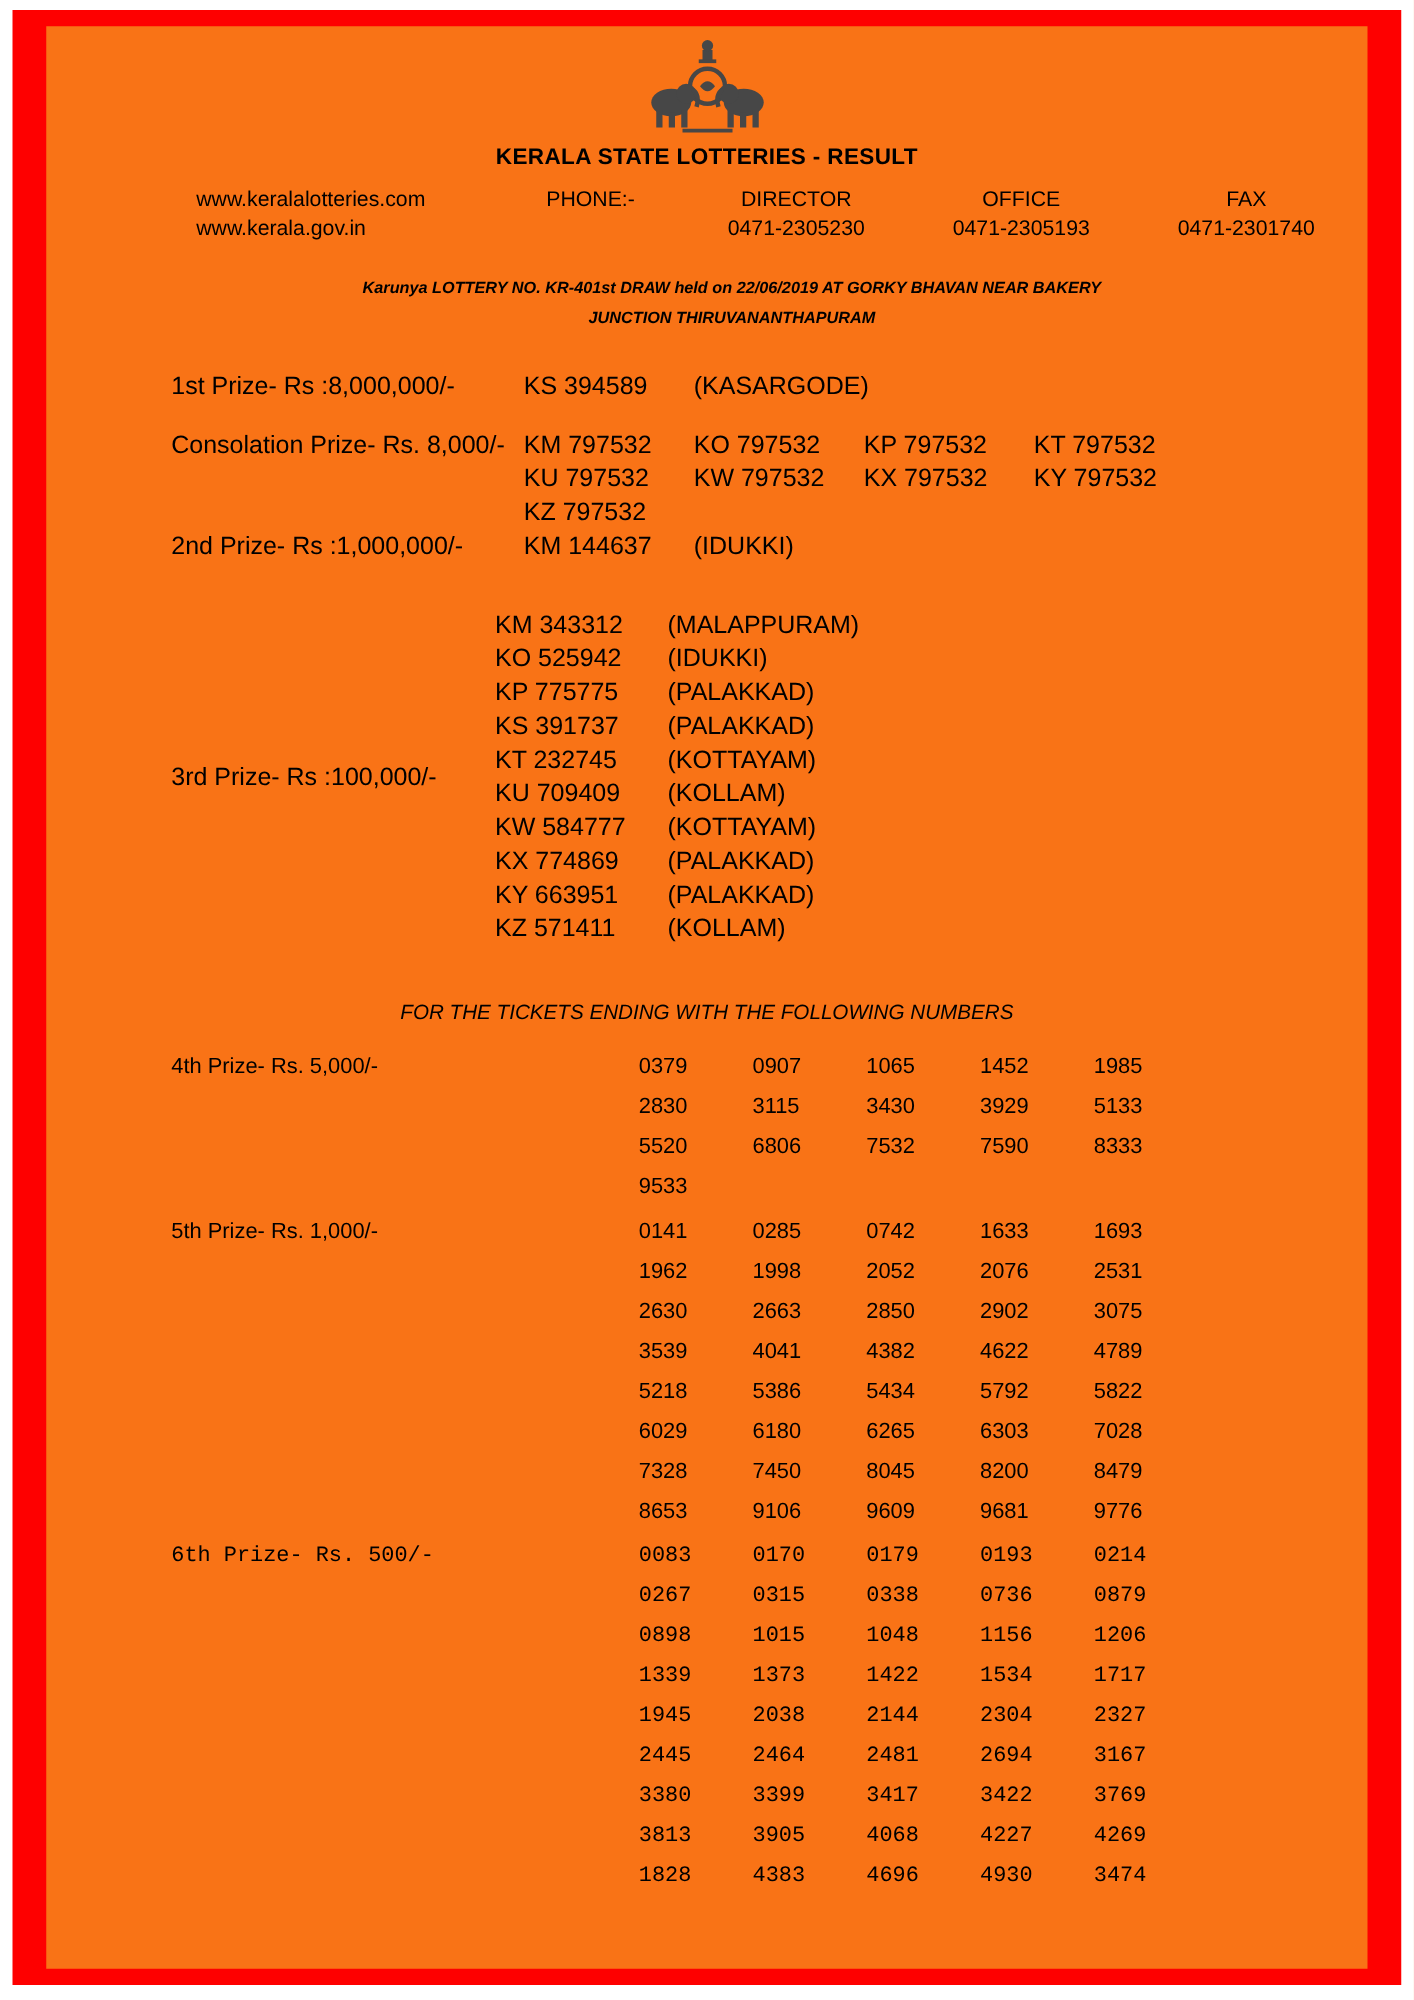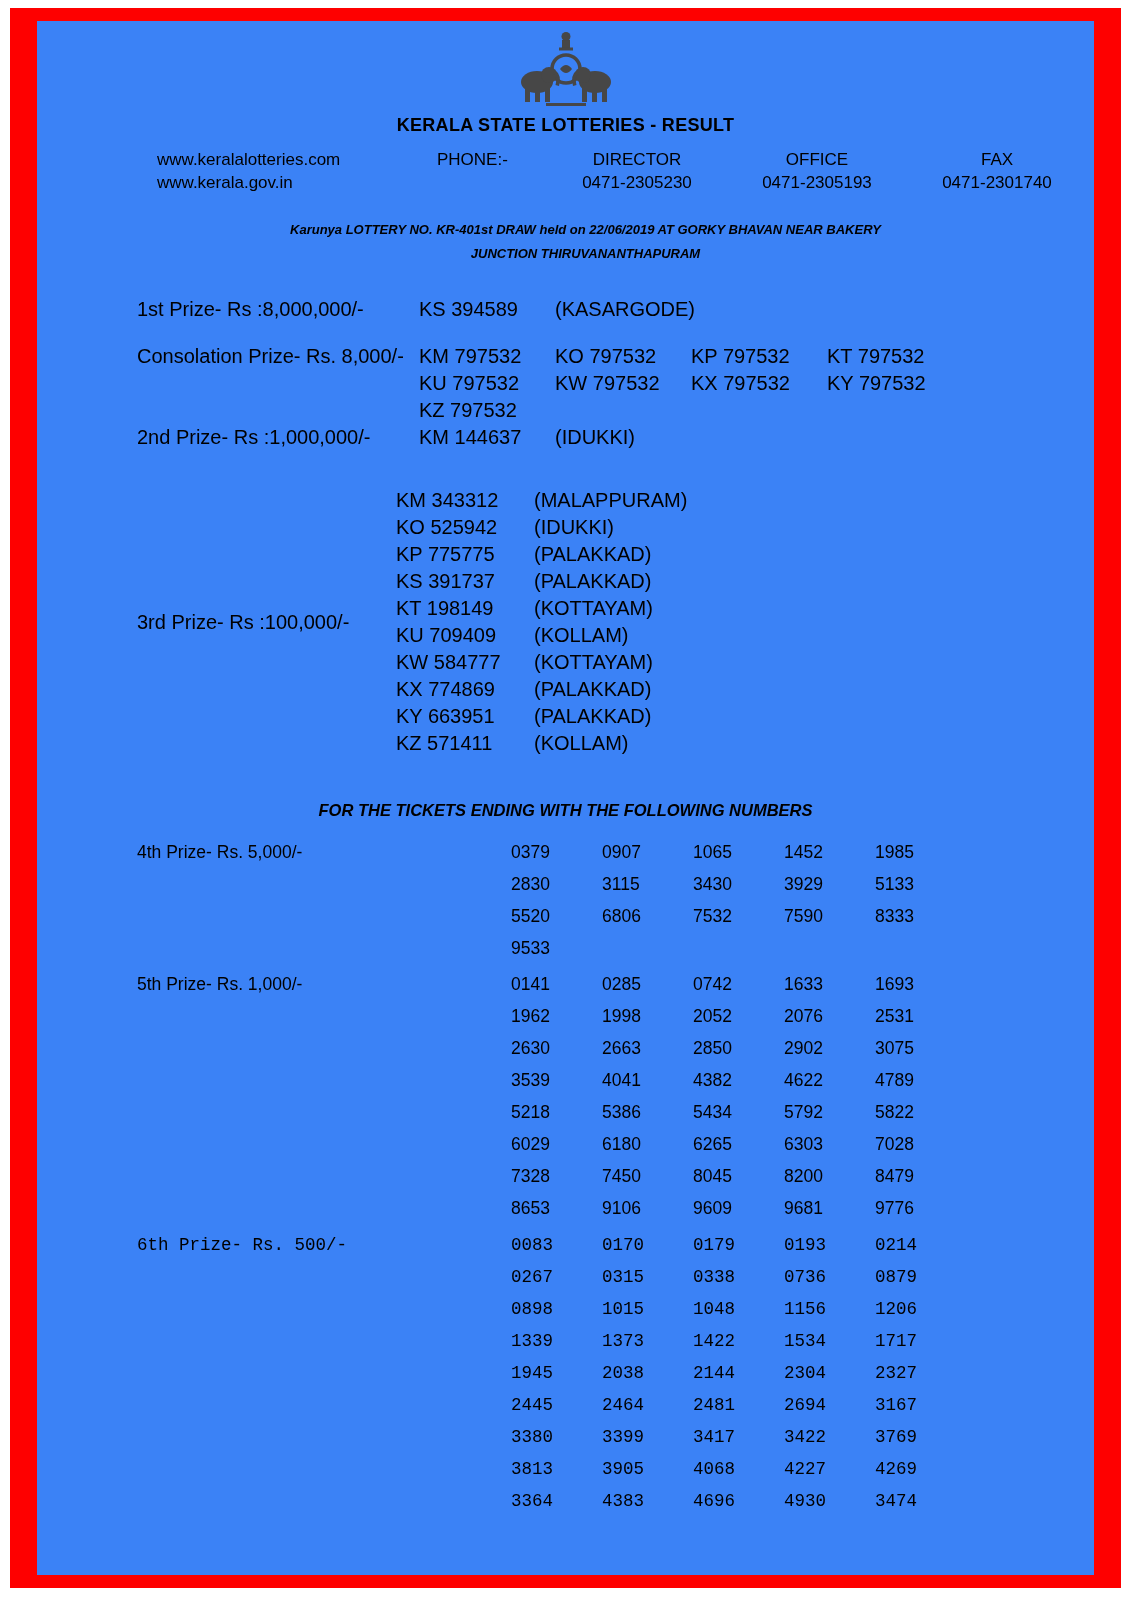--- a/index.html
+++ b/index.html
@@ -10,21 +10,21 @@
     color:#000;
     position:relative;
   }
   .frame {
     position:absolute; left:10px; top:8px;
     width:1111px; height:1580px;
     background:#fe0000;
     padding:13px 27px;
   }
   .inner {
-    background:#3b82f6;
+    background:#f97316;
     width:100%; height:100%;
     overflow:hidden;
     padding-top:8px;
   }
   .emblem-wrap { text-align:center; height:84px; }
   .page-title {
     text-align:center;
     font-size:18px; font-weight:bold;
     letter-spacing:0.3px;
     margin-top:2px;
@@ -65,21 +65,21 @@
     line-height:27px;
   }
   .second-prize { margin-top:0px; }
   .third-prize { margin-top:36px;align-items:center; }
   .third-prize .p-label { width:259px; }
   .winner-row { display:flex; line-height:27px; }
   .w-ticket { width:138px; flex-shrink:0; }
   .ending-note {
     margin-top:44px;
     text-align:center;
-    font-weight:bold; font-style:italic;
+    font-weight:normal; font-style:italic;
     font-size:16.5px;
   }
   .num-section {
     display:flex;
     padding-left:100px;
     font-size:17.5px;
   }
   .num-label { width:374px; flex-shrink:0; line-height:32px; }
   .num-grid {
     display:grid;
@@ -192,21 +192,21 @@
           </div>
           <div class="winner-row">
             <span class="w-ticket">KP 775775</span>
             <span class="w-loc">(PALAKKAD)</span>
           </div>
           <div class="winner-row">
             <span class="w-ticket">KS 391737</span>
             <span class="w-loc">(PALAKKAD)</span>
           </div>
           <div class="winner-row">
-            <span class="w-ticket">KT 198149</span>
+            <span class="w-ticket">KT 232745</span>
             <span class="w-loc">(KOTTAYAM)</span>
           </div>
           <div class="winner-row">
             <span class="w-ticket">KU 709409</span>
             <span class="w-loc">(KOLLAM)</span>
           </div>
           <div class="winner-row">
             <span class="w-ticket">KW 584777</span>
             <span class="w-loc">(KOTTAYAM)</span>
           </div>
@@ -331,21 +331,21 @@
           <span>3380</span>
           <span>3399</span>
           <span>3417</span>
           <span>3422</span>
           <span>3769</span>
           <span>3813</span>
           <span>3905</span>
           <span>4068</span>
           <span>4227</span>
           <span>4269</span>
-          <span>3364</span>
+          <span>1828</span>
           <span>4383</span>
           <span>4696</span>
           <span>4930</span>
           <span>3474</span>
         </div>
     </div>
 
   </div>
 </div>
 

